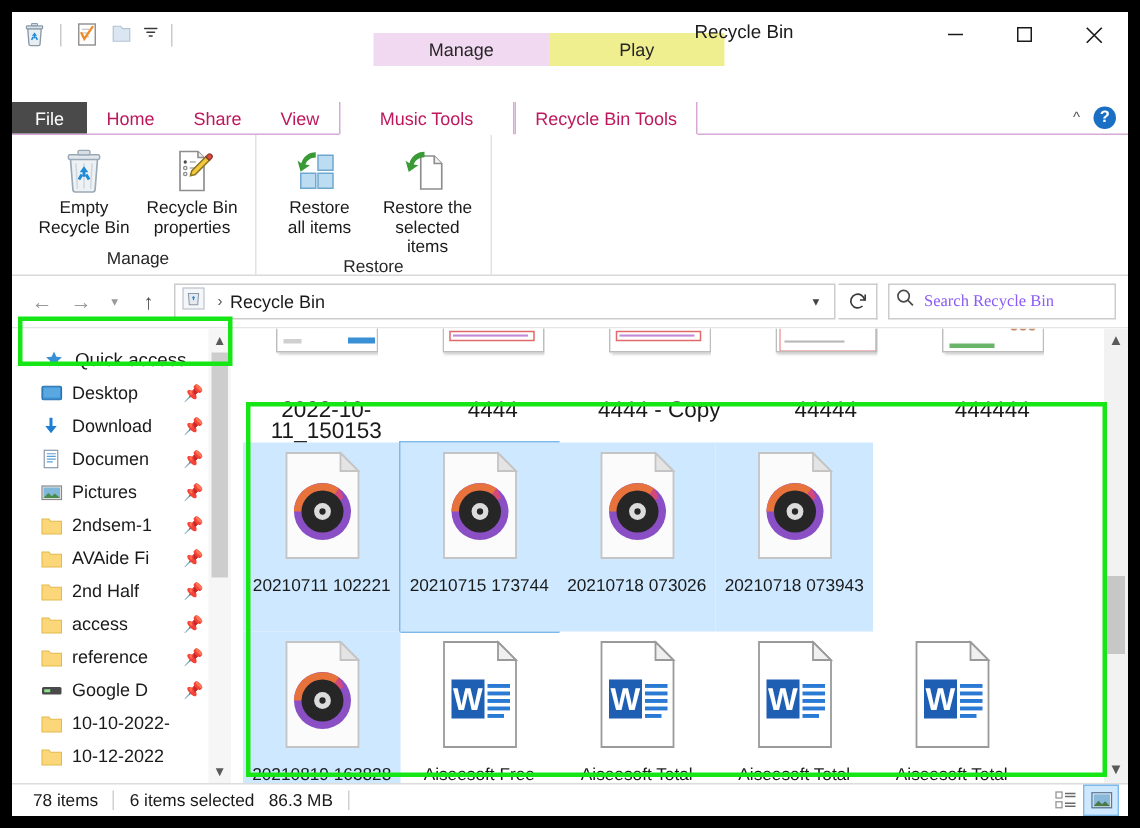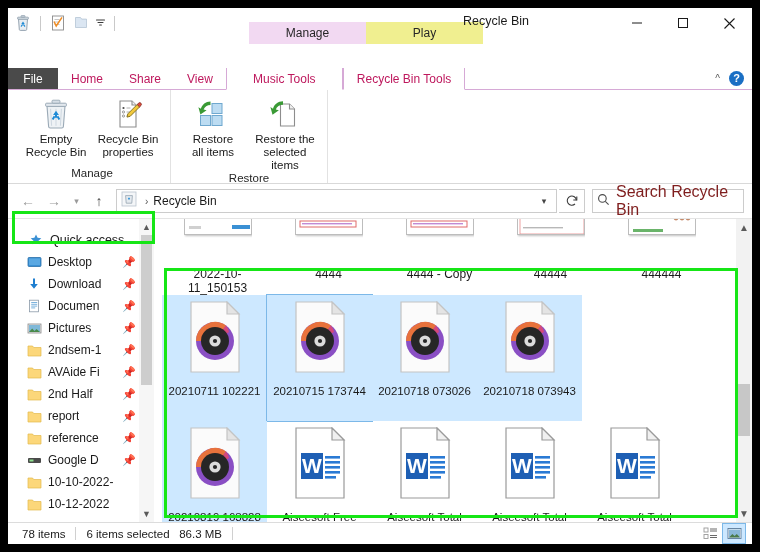--- a/index.html
+++ b/index.html
@@ -201,21 +201,21 @@
     background: #fff;
   }
   .searchbox {
     width: 152px; height: 24px;
     border: 1px solid #cccccc;
     background: #ffffff;
     display: flex; align-items: center;
     margin-left: 5px;
     padding: 0 4px;
   }
-  .search-ph { font-size: 16px; color: #7f1d1d; margin-left: 6px; }
+  .search-ph { font-size: 11px; color: #8b5cf6; margin-left: 6px; font-family: Liberation Serif, serif; }
 
   
   .content {
     flex: 1 1 auto;
     display: flex;
     min-height: 0;
     border-top: 1px solid #e4e4e4;
   }
 
   
@@ -296,21 +296,21 @@
     width: 111px; display: flex; flex-direction: column; align-items: center;
   }
   .thumb-shot {
     width: 68px; height: 34px;
     border: 1px solid #bdbdbd; background: #fff;
     box-shadow: 1px 1px 2px rgba(0,0,0,.25);
     overflow: hidden; position: relative;
     margin-top: -18px;
   }
   .labelA {
-    font-size: 12px; color: #1a1a1a; text-align: center;
+    font-size: 15px; color: #1a1a1a; text-align: center;
     line-height: 14px; width: 104px; margin-top: 2px; word-wrap: break-word;
   }
 
   .file-scroll {
     position: absolute; right: 0; top: 0; bottom: 0;
     width: 16px; background: #f2f2f2;
     display: flex; flex-direction: column; align-items: center;
     justify-content: space-between;
   }
   .fs-arrow { font-size: 10px; color: #5a5a5a; padding: 3px 0; }
@@ -646,21 +646,21 @@
             <span class="ni-label">2nd Half</span>
             <span class="pin">📌</span>
           </div>
 
           <div class="nav-item">
             <span class="ni-ico">
               <svg width="15" height="13" viewBox="0 0 15 13">
                   <path d="M1 2h4.6l1.1 1.5H14V12H1z" fill="#fcd77a" stroke="#e2b94c" stroke-width=".7"></path>
                 </svg>
             </span>
-            <span class="ni-label">report</span>
+            <span class="ni-label">access</span>
             <span class="pin">📌</span>
           </div>
 
           <div class="nav-item">
             <span class="ni-ico">
               <svg width="15" height="13" viewBox="0 0 15 13">
                   <path d="M1 2h4.6l1.1 1.5H14V12H1z" fill="#fcd77a" stroke="#e2b94c" stroke-width=".7"></path>
                 </svg>
             </span>
             <span class="ni-label">reference</span>

